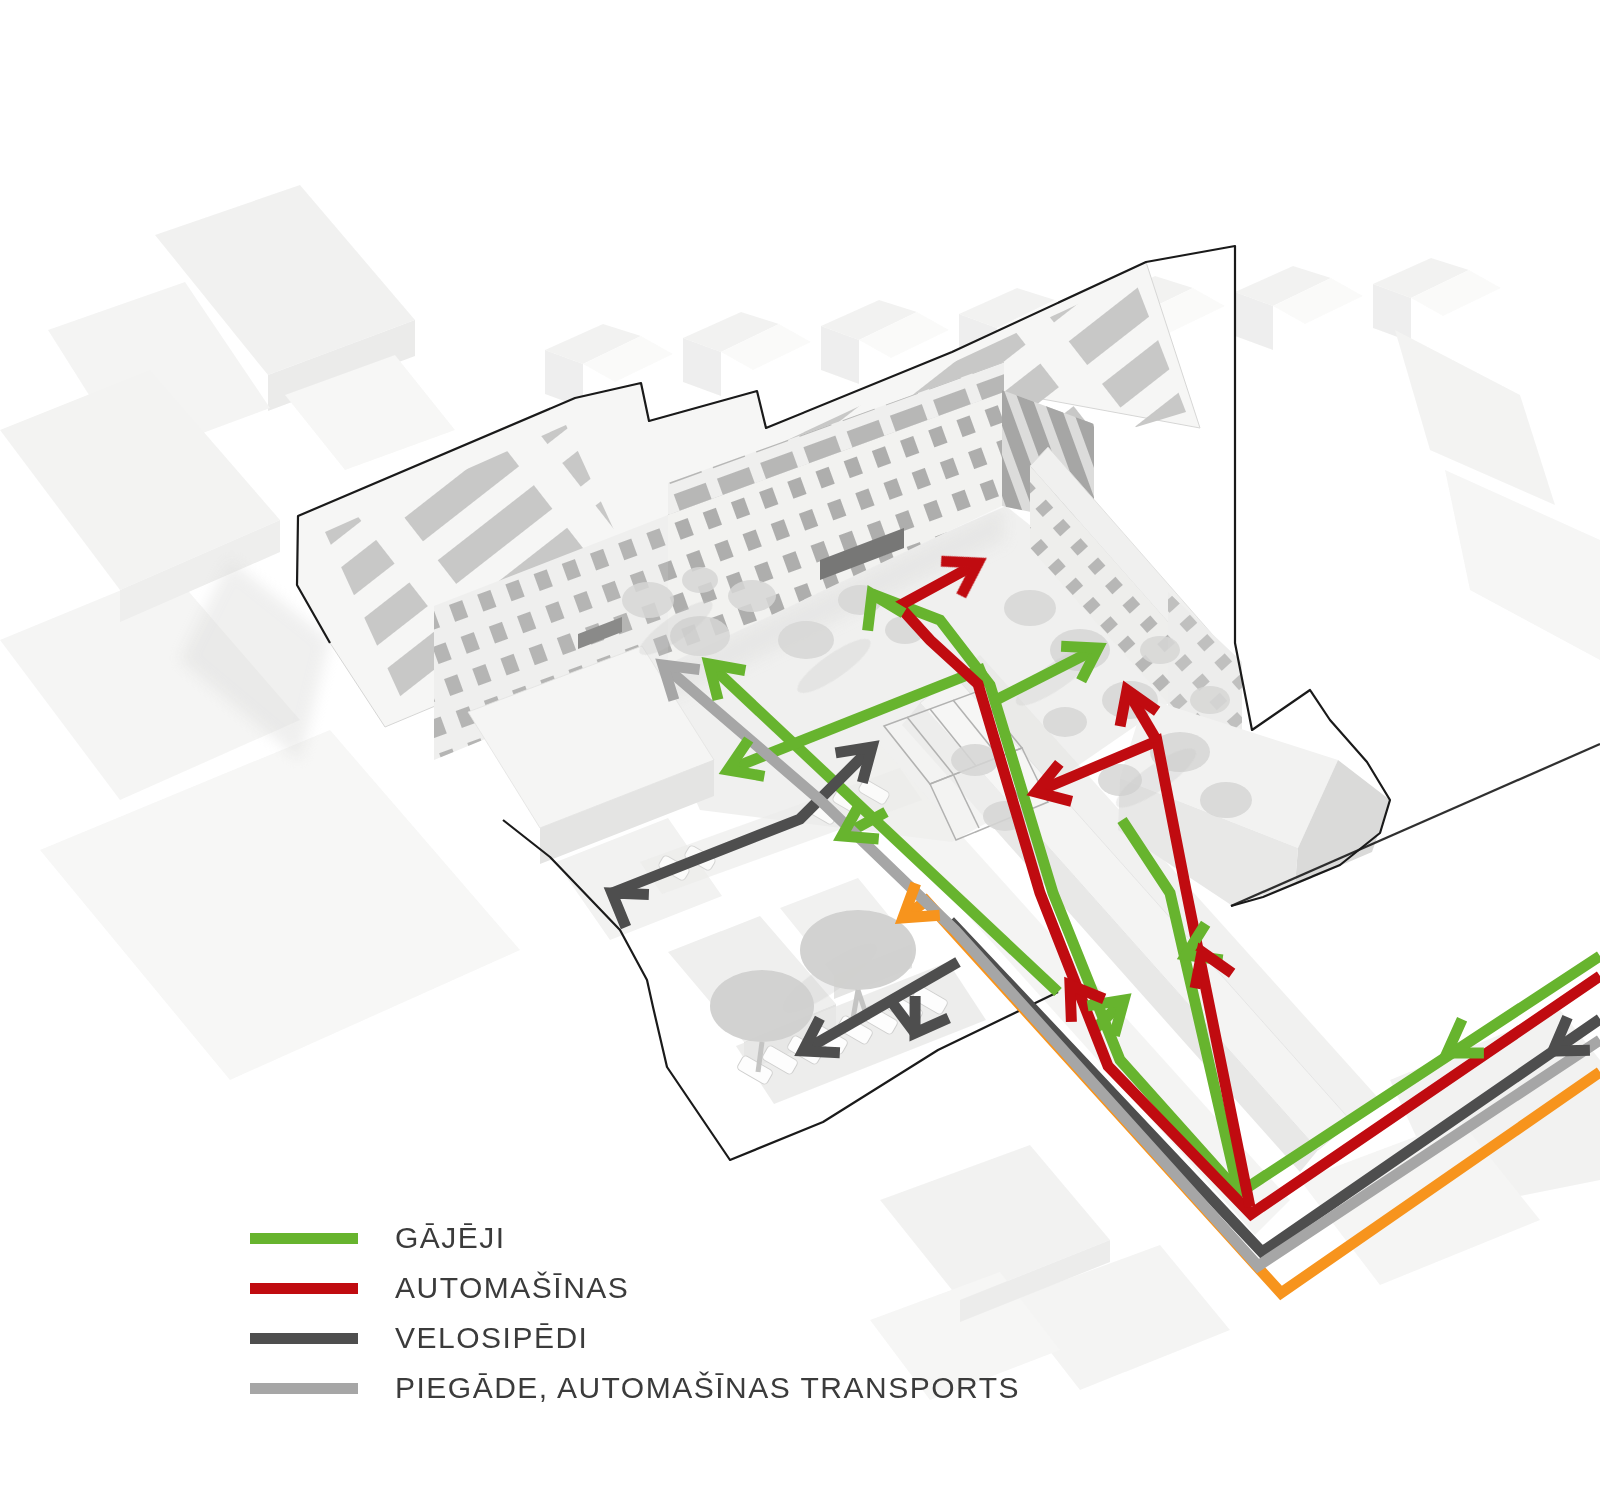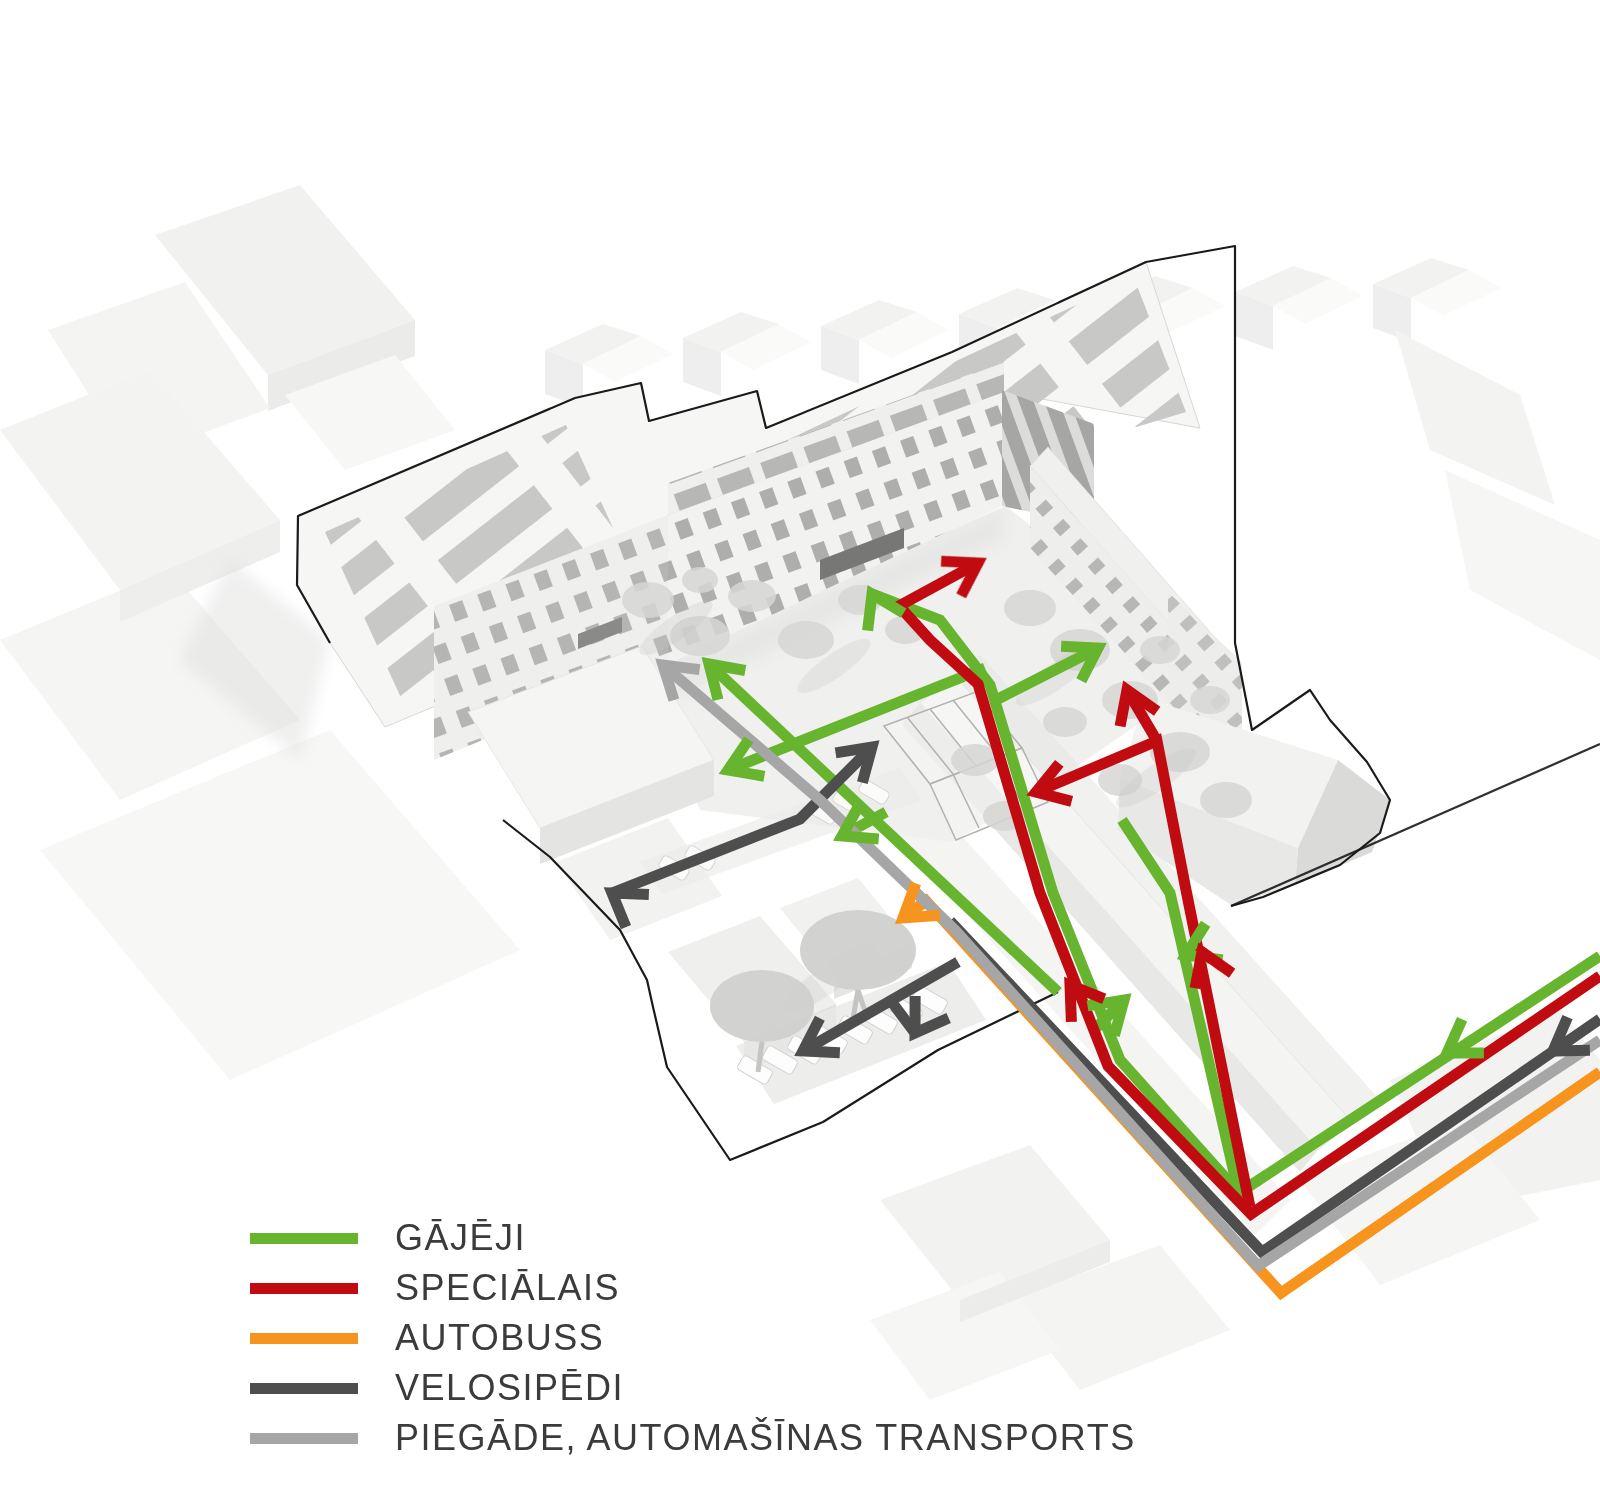--- a/index.html
+++ b/index.html
@@ -3,21 +3,21 @@
 <meta charset="utf-8">
 <style>
   html,body{margin:0;padding:0;background:#ffffff;}
   .stage{position:relative;width:1600px;height:1508px;background:#ffffff;overflow:hidden;
          font-family:"Liberation Sans",sans-serif;}
   .stage svg{position:absolute;left:0;top:0;}
   
   .legend{position:absolute;left:250px;top:1213px;width:760px;}
   .legend-row{display:flex;align-items:center;height:50px;}
   .legend-swatch{width:108px;height:11px;flex:0 0 108px;}
-  .legend-label{margin-left:37px;font-size:36px;letter-spacing:1.5px;color:#3b3b3b;
+  .legend-label{margin-left:37px;font-size:30px;letter-spacing:1.5px;color:#3b3b3b;
                 white-space:nowrap;font-weight:400;text-align:center;}
 </style>
 </head>
 <body>
 
 <div class="stage">
 
 <svg width="1600" height="1508" viewBox="0 0 1600 1508">
   <defs>
     <pattern id="skl" patternUnits="userSpaceOnUse" width="158" height="54" patternTransform="rotate(-38)">
@@ -264,25 +264,21 @@
       </g>
 </svg>
 
 <div class="legend">
   <div class="legend-row">
     <div class="legend-swatch" style="background: rgb(103, 180, 46);"></div>
     <div class="legend-label">GĀJĒJI</div>
   </div>
   <div class="legend-row">
     <div class="legend-swatch" style="background: rgb(192, 11, 16);"></div>
-    <div class="legend-label">SPECIĀLAIS</div>
-  </div>
-  <div class="legend-row">
-    <div class="legend-swatch" style="background: rgb(247, 148, 29);"></div>
-    <div class="legend-label">AUTOBUSS</div>
+    <div class="legend-label">AUTOMAŠĪNAS</div>
   </div>
   <div class="legend-row">
     <div class="legend-swatch" style="background: rgb(78, 78, 78);"></div>
     <div class="legend-label">VELOSIPĒDI</div>
   </div>
   <div class="legend-row">
     <div class="legend-swatch" style="background: rgb(166, 166, 166);"></div>
     <div class="legend-label">PIEGĀDE, AUTOMAŠĪNAS TRANSPORTS</div>
   </div>
 </div>

